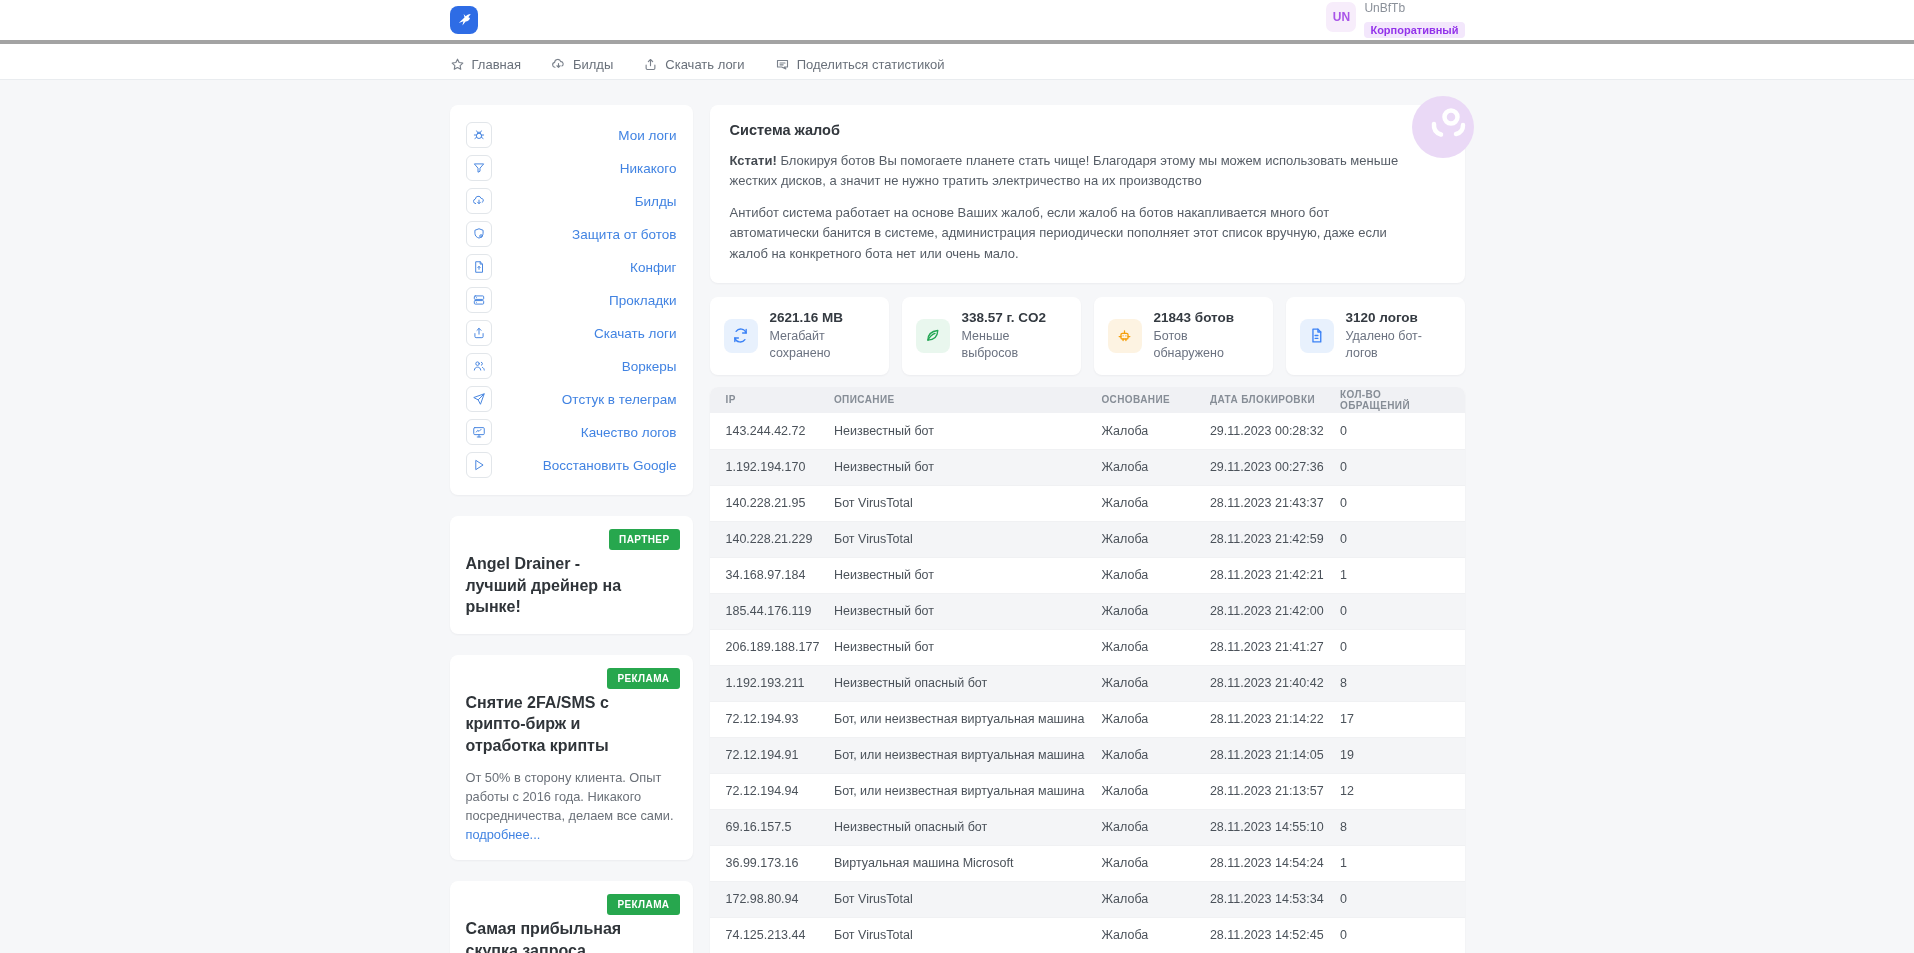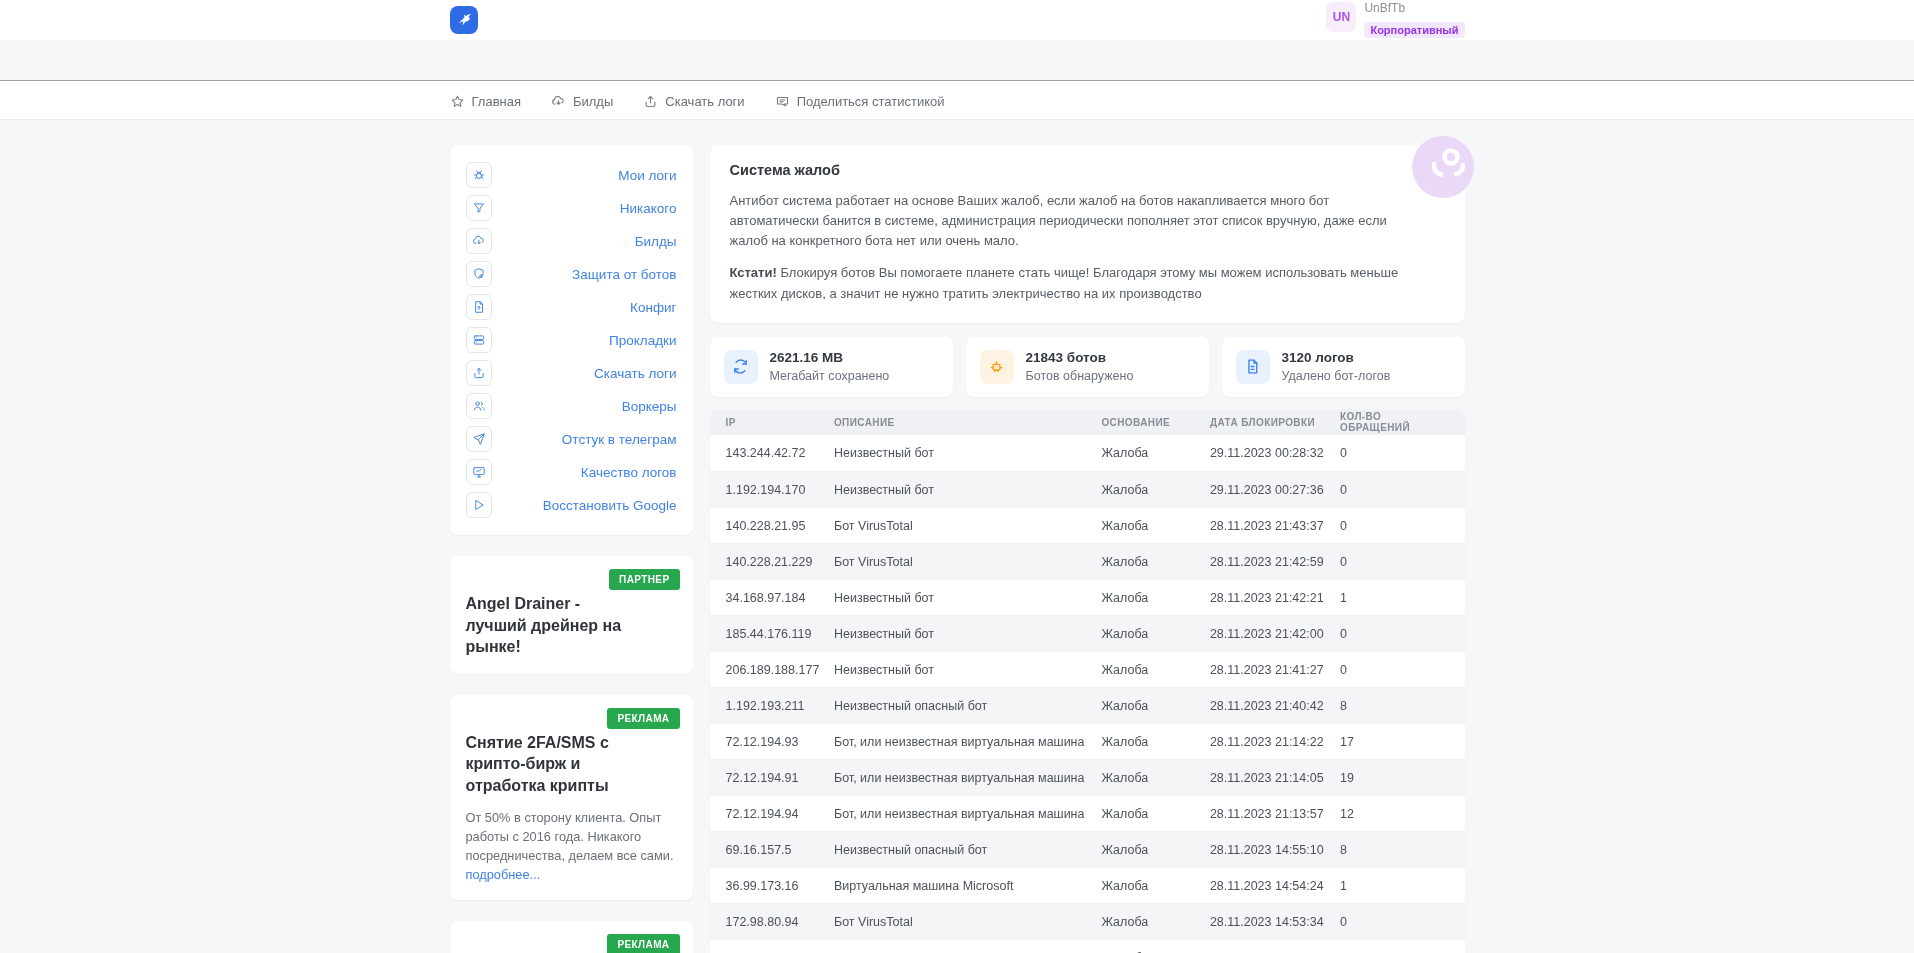--- a/index.html
+++ b/index.html
@@ -16,21 +16,21 @@
   .topbar { background:#fff; height:40px; }
   .topbar-inner { display:flex; align-items:center; justify-content:space-between; height:40px; }
   .logo { width:28px; height:28px; border-radius:8px; background:#2e6ce5; display:flex; align-items:center; justify-content:center; cursor:pointer; }
   .user { display:flex; align-items:flex-start; gap:8px; cursor:pointer; }
   .avatar { width:30px; height:30px; border-radius:7px; background:#f7edfb; color:#a955e8; font-size:12px; font-weight:700; display:flex; align-items:center; justify-content:center; }
   .user-meta { display:flex; flex-direction:column; gap:8px; }
   .user-name { font-size:12px; color:#8a9099; line-height:12px; }
   .user-badge { font-size:11px; color:#9333ea; background:#f3e7fc; padding:2px 6px; border-radius:4px; font-weight:600; }
 
   
-  .nav { background:#fff; border-top:1px solid #a3a3a3; border-bottom:1px solid #e9ecef; height:40px;margin-top:40px; }
+  .nav { background:#fff; border-top:4px solid #a3a3a3; border-bottom:1px solid #e9ecef; height:40px; }
   .nav-inner { display:flex; align-items:center; gap:30px; height:40px; }
   .nav-item { display:flex; align-items:center; gap:7px; font-size:13px; color:#69707a; cursor:pointer; }
   .nav-item svg { stroke:#7a818b; }
 
   
   .content { display:flex; gap:17px; margin-top:25px; }
   .col-side { width:243px; flex:0 0 243px; }
   .col-main { flex:1; min-width:0; }
   .card { background:#fff; border-radius:8px; box-shadow:0 1px 2px rgba(30,40,60,.05); }
 
@@ -271,45 +271,57 @@
       <div class="ad-title">Самая прибыльная скупка запроса Facebook</div>
       <span class="badge">РЕКЛАМА</span>
 
     </div>
   </aside>
 
   <main class="col-main">
 
     <section class="card complaints">
       <h2 class="complaints-title">Система жалоб</h2>
-      <p>Антибот система работает на основе Ваших жалоб, если жалоб на ботов накапливается много бот автоматически банится в системе, администрация периодически пополняет этот список вручную, даже если жалоб на конкретного бота нет или очень мало.</p>
       <p>
         <strong>Кстати!</strong>
         <span>Блокируя ботов Вы помогаете планете стать чище! Благодаря этому мы можем использовать меньше жестких дисков, а значит не нужно тратить электричество на их производство</span>
       </p>
+      <p>Антибот система работает на основе Ваших жалоб, если жалоб на ботов накапливается много бот автоматически банится в системе, администрация периодически пополняет этот список вручную, даже если жалоб на конкретного бота нет или очень мало.</p>
       <div class="deco">
         <svg width="62" height="62" viewBox="0 0 62 62" fill="none" stroke="#fff" stroke-width="4.5" stroke-linecap="round">
           <circle cx="39" cy="21" r="6.5"></circle>
           <path d="M22 28c-.5 5 2 9 7 10.5"></path>
           <path d="M44 38c4.5-1 7-4.5 7-9"></path>
         </svg>
       </div>
     </section>
 
     <section class="stats">
       <div class="card stat">
         <div class="stat-icon blue">
           <svg width="17" height="17" viewBox="0 0 24 24" fill="none" stroke-width="1.9" stroke-linecap="round" stroke-linejoin="round">
               <path d="M20 8.5A8 8 0 005.8 6.2M4 15.5a8 8 0 0014.2 2.3"></path>
               <path d="M20 3.5v5h-5M4 20.5v-5h5"></path>
             </svg>
         </div>
         <div>
           <div class="stat-value">2621.16 MB</div>
           <div class="stat-label">Мегабайт сохранено</div>
+        </div>
+      </div>
+      <div class="card stat">
+        <div class="stat-icon green">
+          <svg width="17" height="17" viewBox="0 0 24 24" fill="none" stroke-width="1.9" stroke-linecap="round" stroke-linejoin="round">
+              <path d="M5.5 18.5C5.5 10.5 10.5 6 19.5 5c-.5 9-4.5 13.5-14 13.5z"></path>
+              <path d="M5.5 18.5c2.5-5 6-8 10-9.5"></path>
+            </svg>
+        </div>
+        <div>
+          <div class="stat-value">338.57 г. CO2</div>
+          <div class="stat-label">Меньше выбросов</div>
         </div>
       </div>
       <div class="card stat">
         <div class="stat-icon orange">
           <svg width="17" height="17" viewBox="0 0 24 24" fill="none" stroke-width="1.9" stroke-linecap="round" stroke-linejoin="round">
               <rect x="7" y="9" width="10" height="8" rx="2"></rect>
               <path d="M12 9V6.5M12 5.5h.01M10 12.5h.01M14 12.5h.01M7 13.5H4.5M17 13.5h2.5M10 17v2M14 17v2"></path>
             </svg>
         </div>
         <div>

